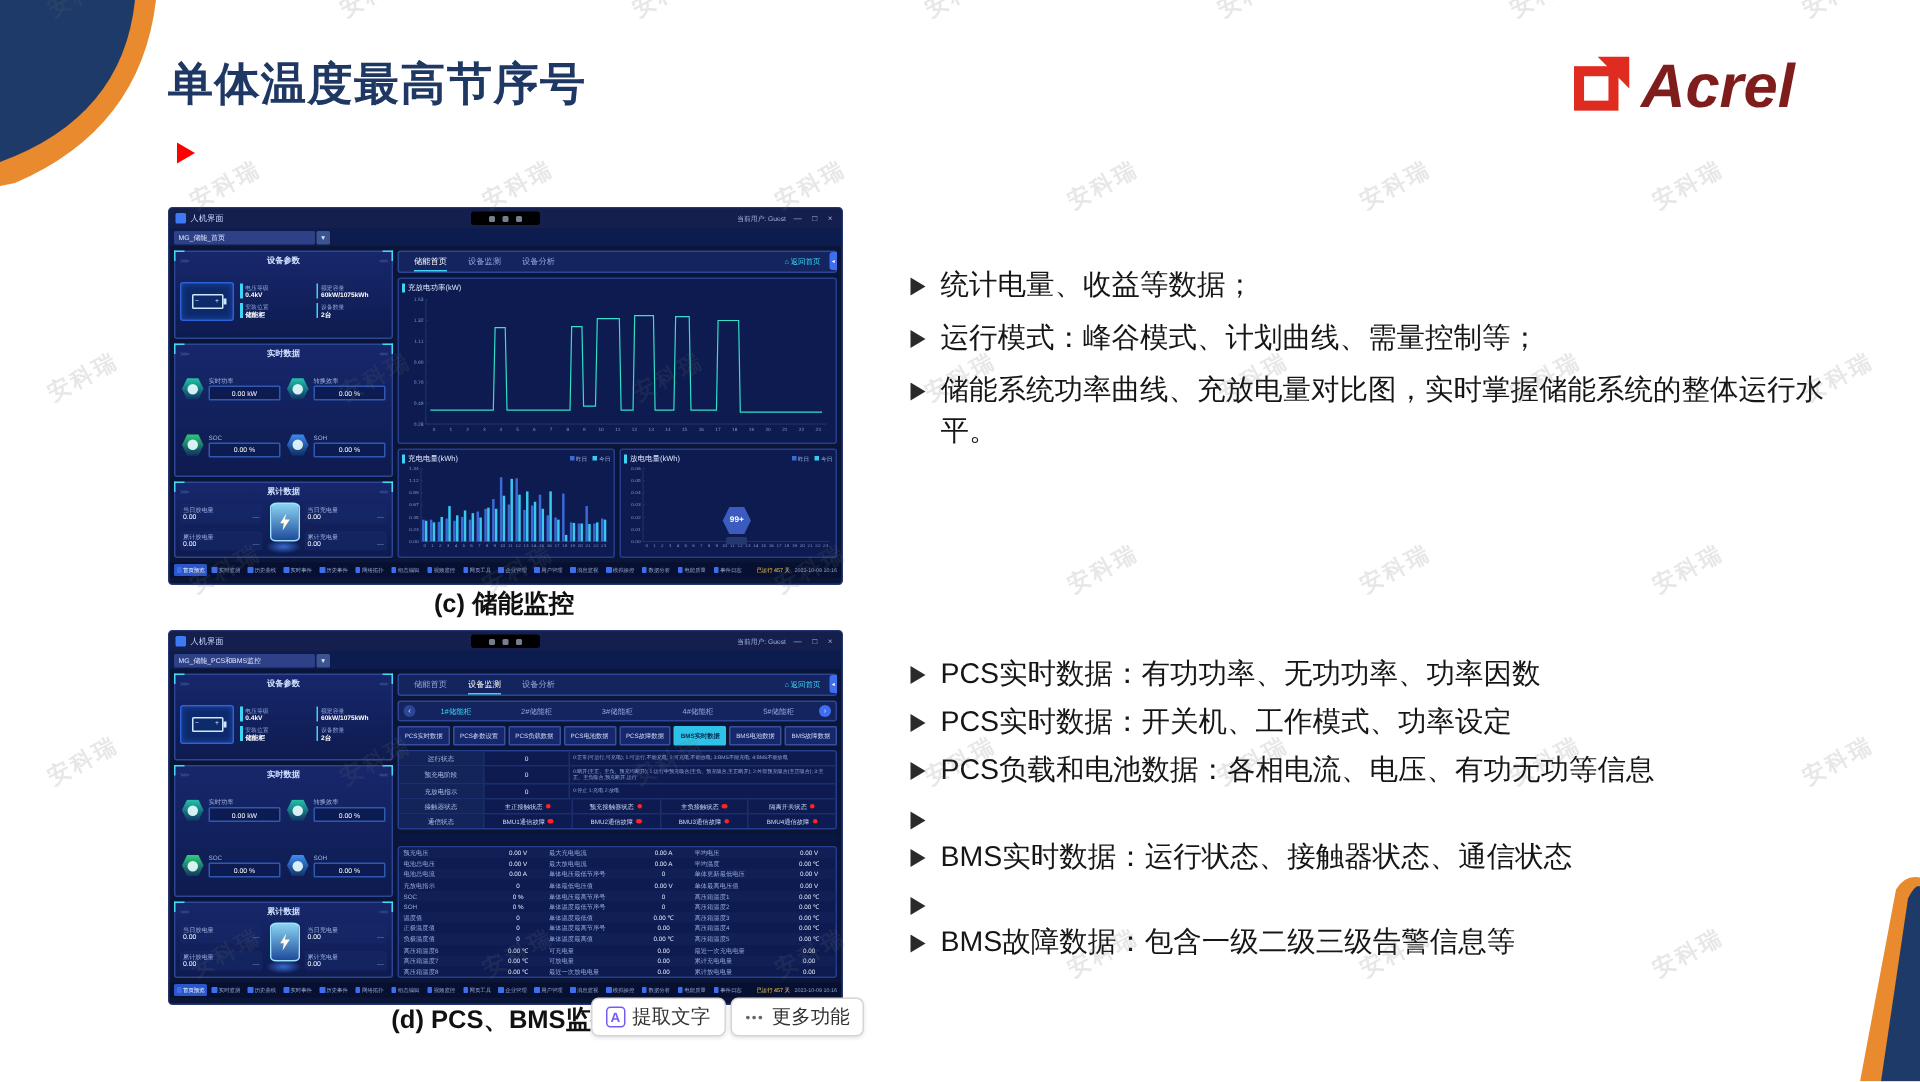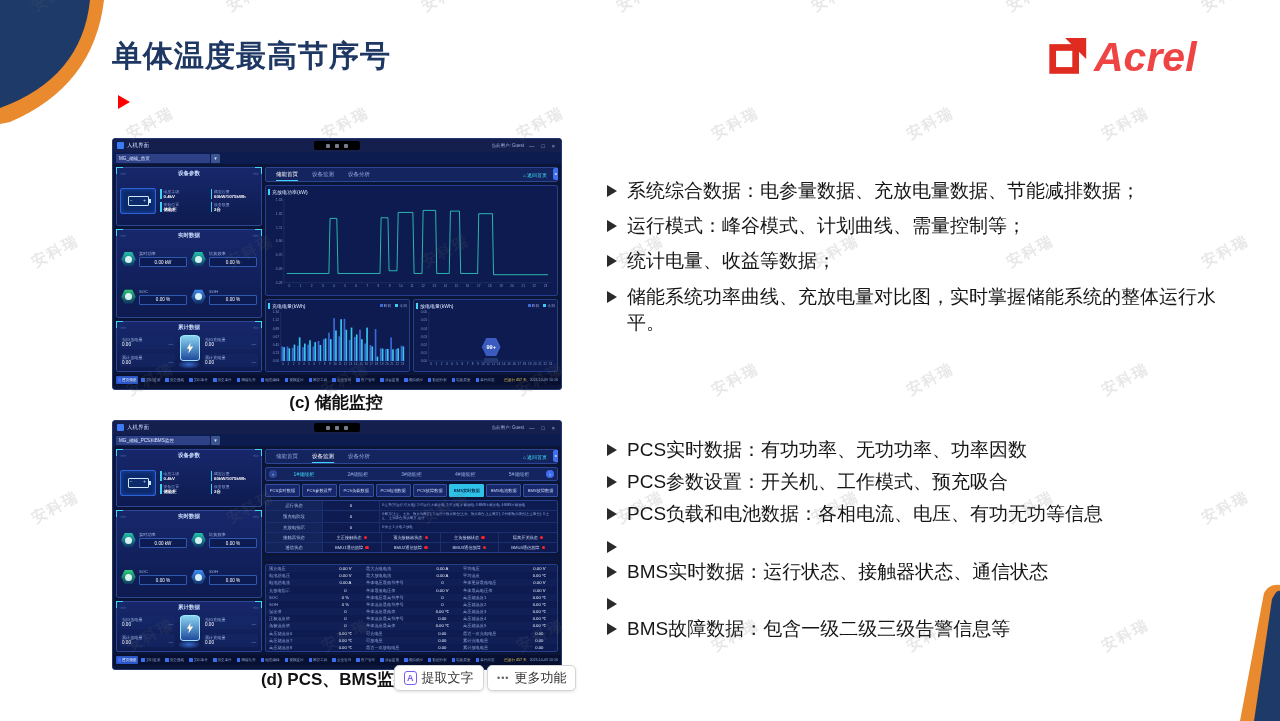--- a/index.html
+++ b/index.html
@@ -9,21 +9,21 @@
   #deco-tl{left:0;top:0;z-index:2;} #deco-br{right:0;bottom:0;z-index:2;}
   
   #watermarks{position:absolute;inset:0;z-index:40;pointer-events:none;overflow:hidden;}
   .wm{position:absolute;font-size:15px;color:rgba(105,105,105,0.16);transform:rotate(-28deg);font-weight:bold;letter-spacing:2px;white-space:nowrap;}
   
   #page-title{left:112px;top:36px;font-size:30px;font-weight:800;color:#1e3763;letter-spacing:1px;z-index:10;}
   #subtitle{left:118px;top:95px;display:flex;align-items:center;z-index:10;}
   #subtitle .r-arrow{width:0;height:0;border-left:12px solid #fe0000;border-top:7px solid transparent;border-bottom:7px solid transparent;margin-right:12px;}
   #subtitle .s-text{font-size:21px;font-weight:800;color:#fe0000;letter-spacing:1px;}
   #logo{left:1046px;top:34px;display:flex;align-items:center;gap:4px;z-index:10;}
-  #logo .logo-text{font-size:41px;font-weight:800;font-style:italic;color:#ef4444;}
+  #logo .logo-text{font-size:41px;font-weight:800;font-style:italic;color:#7f1d1d;}
   
   .dash{position:absolute;left:112px;width:448px;background:#0a1538;border:1px solid #26366e;border-radius:3px;overflow:hidden;z-index:10;}
   #dash-c{top:138px;height:250px;} #dash-d{top:420px;height:248px;}
   .db-titlebar{height:13px;background:#151f4d;display:flex;align-items:center;padding:0 4px;gap:3px;position:relative;}
   .db-appicon{width:7px;height:7px;background:#3d7bf5;border-radius:1px;flex:0 0 auto;}
   .db-apptitle{font-size:5.5px;color:#cdd8ff;}
   .db-pill{position:absolute;left:50%;transform:translateX(-50%);top:2px;width:46px;height:9px;background:#000;border-radius:2px;display:flex;align-items:center;justify-content:center;gap:5px;}
   .db-pill i{width:4px;height:4px;background:#777f8e;border-radius:1px;}
   .db-user{margin-left:auto;font-size:4.5px;color:#9fb0e0;}
   .db-win{font-size:5.5px;color:#9fb0e0;padding:0 2px;}
@@ -1081,43 +1081,39 @@
   <span>提取文字</span>
 </div>
 <div id="btn-more" class="ovl-btn">
   <span class="icon-dots">•••</span>
   <span>更多功能</span>
 </div>
 
 <div id="bullets-top" class="bullets">
     <div class="bullet-row">
       <span class="b-arrow"></span>
-      <span>系统综合数据：电参量数据、充放电量数据、节能减排数据；</span>
+      <span>统计电量、收益等数据；</span>
     </div>
     <div class="bullet-row">
       <span class="b-arrow"></span>
       <span>运行模式：峰谷模式、计划曲线、需量控制等；</span>
-    </div>
-    <div class="bullet-row">
-      <span class="b-arrow"></span>
-      <span>统计电量、收益等数据；</span>
     </div>
     <div class="bullet-row">
       <span class="b-arrow"></span>
       <span>储能系统功率曲线、充放电量对比图，实时掌握储能系统的整体运行水平。</span>
     </div>
   </div>
 <div id="bullets-bottom" class="bullets">
     <div class="bullet-row">
       <span class="b-arrow"></span>
       <span>PCS实时数据：有功功率、无功功率、功率因数</span>
     </div>
     <div class="bullet-row">
       <span class="b-arrow"></span>
-      <span>PCS参数设置：开关机、工作模式、预充吸合</span>
+      <span>PCS实时数据：开关机、工作模式、功率设定</span>
     </div>
     <div class="bullet-row">
       <span class="b-arrow"></span>
       <span>PCS负载和电池数据：各相电流、电压、有功无功等信息</span>
     </div>
     <div class="bullet-row">
       <span class="b-arrow"></span>
     </div>
     <div class="bullet-row">
       <span class="b-arrow"></span>

